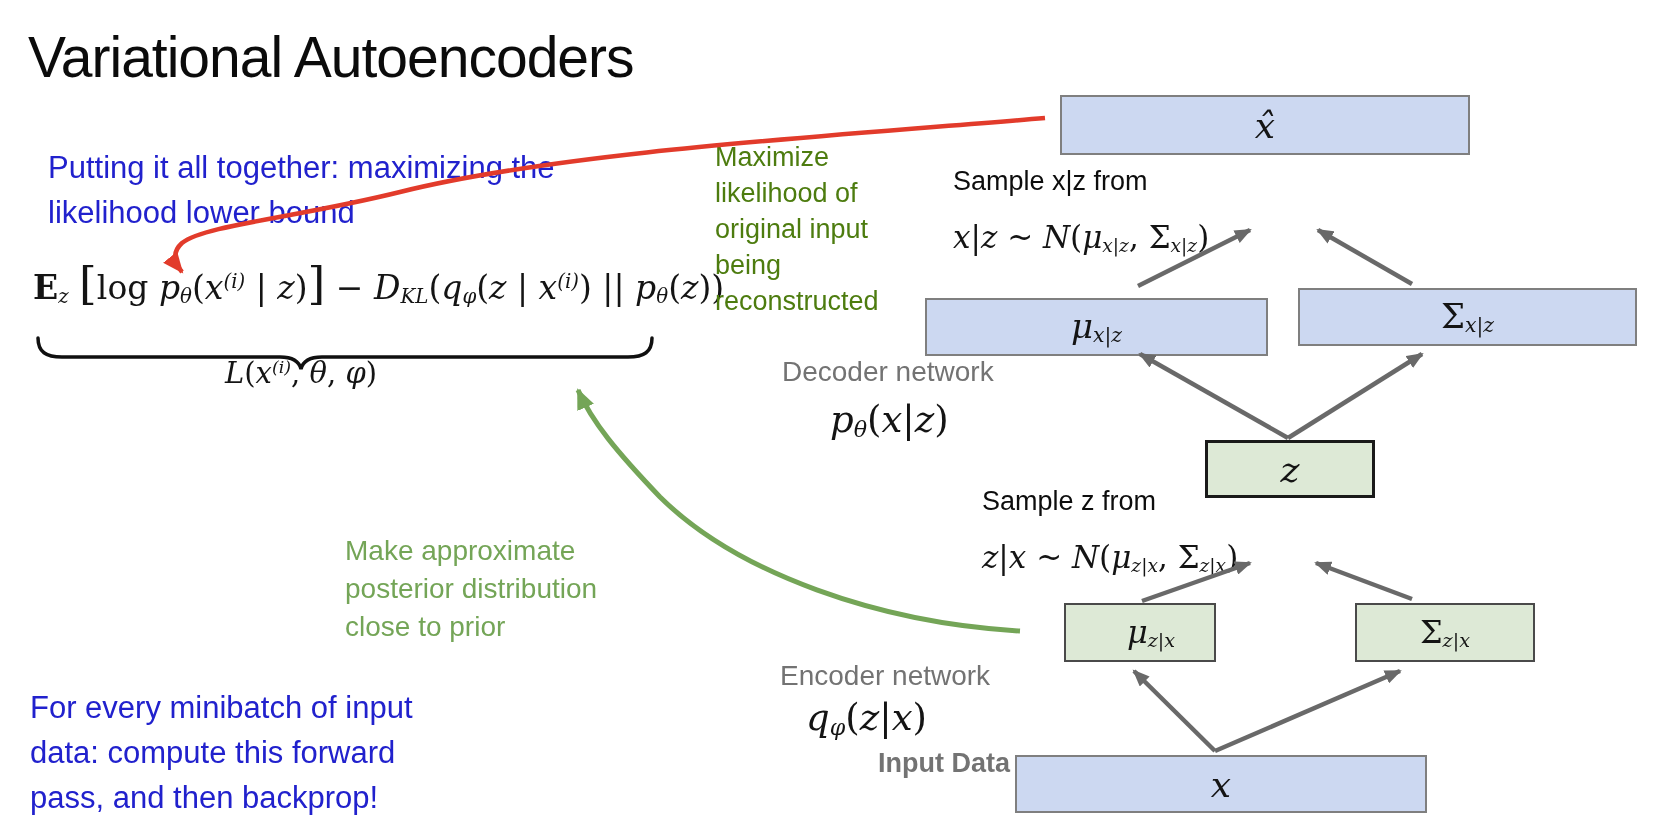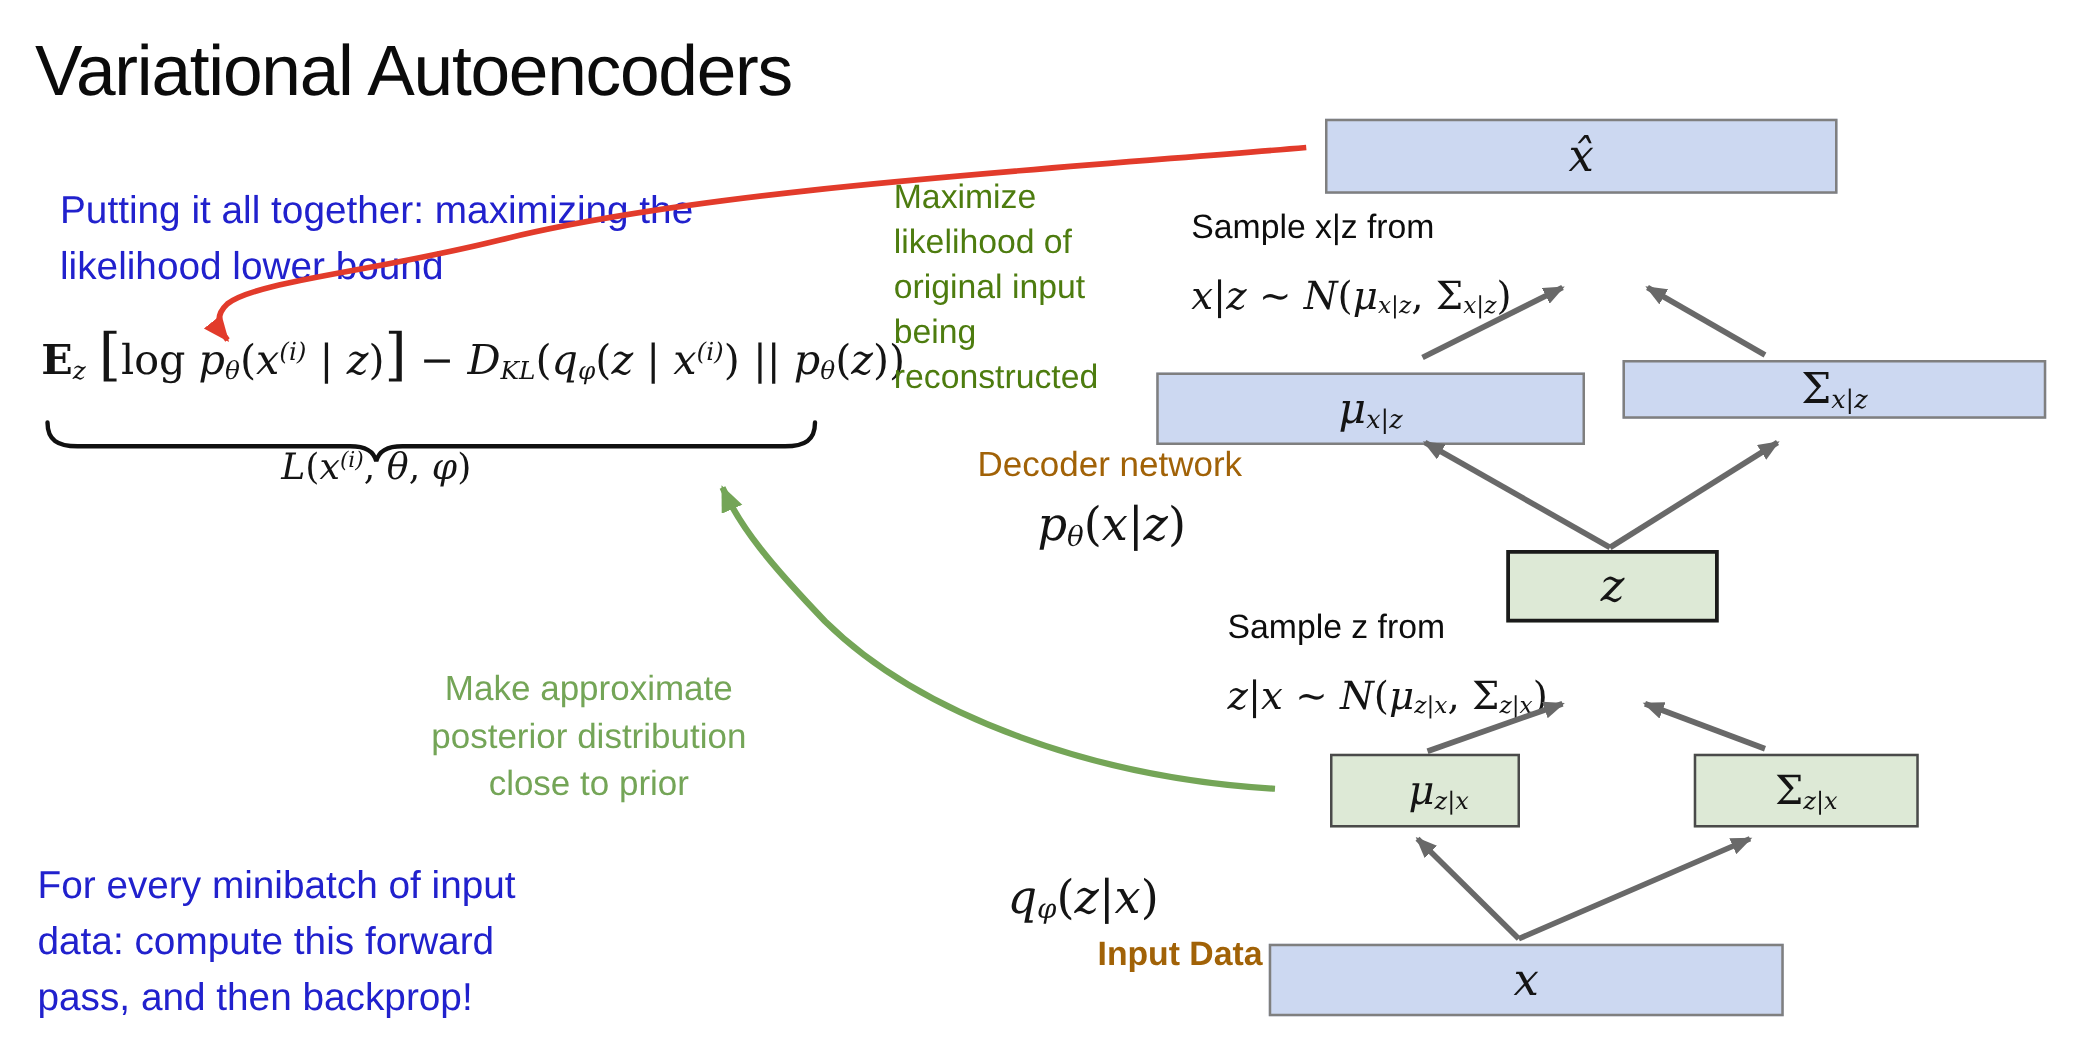--- a/index.html
+++ b/index.html
@@ -1,40 +1,40 @@
 <!DOCTYPE html>
 <html><head>
 <meta charset="utf-8">
 <style>
   html,body{margin:0;padding:0;background:#ffffff;}
   #slide{position:relative;width:1664px;height:830px;background:#ffffff;overflow:hidden;
          font-family:"Liberation Sans",sans-serif;}
   .abs{position:absolute;}
-  .sans{font-family:"Liberation Sans",sans-serif;color:#a16207;}
+  .sans{font-family:"Liberation Sans",sans-serif;color:#737373;}
   .math{font-family:"DejaVu Serif",serif;color:#141414;white-space:nowrap;}
   .m-i{font-style:italic;}
   .m-r{font-style:normal;}
   .m-b{font-weight:700;}
   .m-sub{font-size:60%;font-style:italic;vertical-align:-18%;}
   .m-sup{font-size:60%;font-style:italic;vertical-align:48%;}
   .m-big{font-style:normal;font-size:138%;line-height:0;}
   .pre{white-space:pre-line;}
   #title{left:28px;top:24px;font-size:57px;letter-spacing:-1px;color:#0b0b0b;}
   #note-blue-top{left:48px;top:146px;font-size:31px;line-height:1.45;color:#2121cd;}
   #note-red{left:715px;top:140px;font-size:27px;line-height:1.33;color:#e23b2b;}
   #note-green{left:345px;top:532px;font-size:28px;line-height:1.35;color:#74a557;}
   #note-blue-bottom{left:30px;top:686px;font-size:31px;line-height:1.45;color:#2121cd;}
   #elbo{left:33px;top:268px;font-size:33px;}
   #elbo-label{left:301px;top:356px;font-size:29px;transform:translateX(-50%);}
   .vbox{position:absolute;display:flex;align-items:center;justify-content:center;box-sizing:border-box;}
   .box-blue{background:#ccd8f1;border:2px solid #7f7f7f;}
   .box-green{background:#dde9d6;border:2px solid #4a4a4a;}
   #xhat-box{left:1060px;top:95px;width:410px;height:60px;font-size:36px;}
   #mu-xz-box{left:925px;top:298px;width:343px;height:58px;font-size:34px;}
-  #sigma-xz-box{left:1298px;top:288px;width:339px;height:47px;font-size:34px;}
+  #sigma-xz-box{left:1298px;top:288px;width:339px;height:58px;font-size:34px;}
   #z-box{left:1205px;top:440px;width:170px;height:58px;font-size:36px;border-width:3px;border-color:#1a1a1a;}
   #mu-zx-box{left:1064px;top:603px;width:152px;height:59px;font-size:32px;padding-left:22px;}
   #sigma-zx-box{left:1355px;top:603px;width:180px;height:59px;font-size:32px;}
   #x-box{left:1015px;top:755px;width:412px;height:58px;font-size:36px;}
   .sample-row{position:absolute;display:flex;align-items:baseline;gap:22px;flex-direction:column;}
   #sample-xz-row{left:953px;top:166px;}
   #sample-zx-row{left:982px;top:486px;}
   .sample-row .sans{font-size:27px;color:#0d0d0d;}
   .sample-row .math{font-size:31px;}
   #decoder-label{left:782px;top:356px;font-size:28px;}
@@ -57,21 +57,21 @@
   <div id="elbo" class="abs math"><span class="m-b m-r">E</span><span class="m-sub">z</span><span class="m-r"> </span><span class="m-big">[</span><span class="m-r">log </span><span class="m-i">p</span><span class="m-sub">θ</span><span class="m-r">(</span><span class="m-i">x</span><span class="m-sup">(i)</span><span class="m-r"> | </span><span class="m-i">z</span><span class="m-r">)</span><span class="m-big">]</span><span class="m-r"> − </span><span class="m-i">D</span><span class="m-sub">KL</span><span class="m-r">(</span><span class="m-i">q</span><span class="m-sub">φ</span><span class="m-r">(</span><span class="m-i">z</span><span class="m-r"> | </span><span class="m-i">x</span><span class="m-sup">(i)</span><span class="m-r">)</span><span class="m-r"> || </span><span class="m-i">p</span><span class="m-sub">θ</span><span class="m-r">(</span><span class="m-i">z</span><span class="m-r">))</span></div>
 
   <div id="elbo-label" class="abs math"><span class="m-i">L</span><span class="m-r">(</span><span class="m-i">x</span><span class="m-sup">(i)</span><span class="m-r">, </span><span class="m-i">θ</span><span class="m-r">, </span><span class="m-i">φ</span><span class="m-r">)</span></div>
 
   <div id="note-red" class="abs sans pre" style="color:#4d7c0f;">Maximize
 likelihood of
 original input
 being
 reconstructed</div>
 
-  <div id="note-green" class="abs sans pre" style="color:#74a557;text-align:center;">Make approximate
+  <div id="note-green" class="abs sans pre" style="color:#74a557;">Make approximate
 posterior distribution
 close to prior</div>
 
   <div id="note-blue-bottom" class="abs sans pre">For every minibatch of input
 data: compute this forward
 pass, and then backprop!</div>
 
   <div id="xhat-box" class="vbox box-blue math">
     <span><span class="m-i">x̂</span></span>
   </div>
@@ -100,20 +100,21 @@
     <span class="math"><span class="m-i">z</span><span class="m-r">|</span><span class="m-i">x</span><span class="m-r"> ~ </span><span class="m-i">N</span><span class="m-r">(</span><span class="m-i">μ</span><span class="m-sub">z|x</span><span class="m-r">, </span><span class="m-r">Σ</span><span class="m-sub">z|x</span><span class="m-r">)</span></span>
   </div>
 
   <div id="mu-zx-box" class="vbox box-green math">
     <span><span class="m-i">μ</span><span class="m-sub">z|x</span></span>
   </div>
   <div id="sigma-zx-box" class="vbox box-green math">
     <span><span class="m-r">Σ</span><span class="m-sub">z|x</span></span>
   </div>
 
+  <div id="encoder-label" class="abs sans">Encoder network</div>
   <div id="encoder-math" class="abs math"><span class="m-i">q</span><span class="m-sub">φ</span><span class="m-r">(</span><span class="m-i">z</span><span class="m-r">|</span><span class="m-i">x</span><span class="m-r">)</span></div>
 
   <div id="input-data-label" class="abs sans">Input Data</div>
 
   <div id="x-box" class="vbox box-blue math">
     <span><span class="m-i">x</span></span>
   </div>
 
   <svg id="overlay" viewBox="0 0 1664 830" xmlns="http://www.w3.org/2000/svg">
     <defs>

